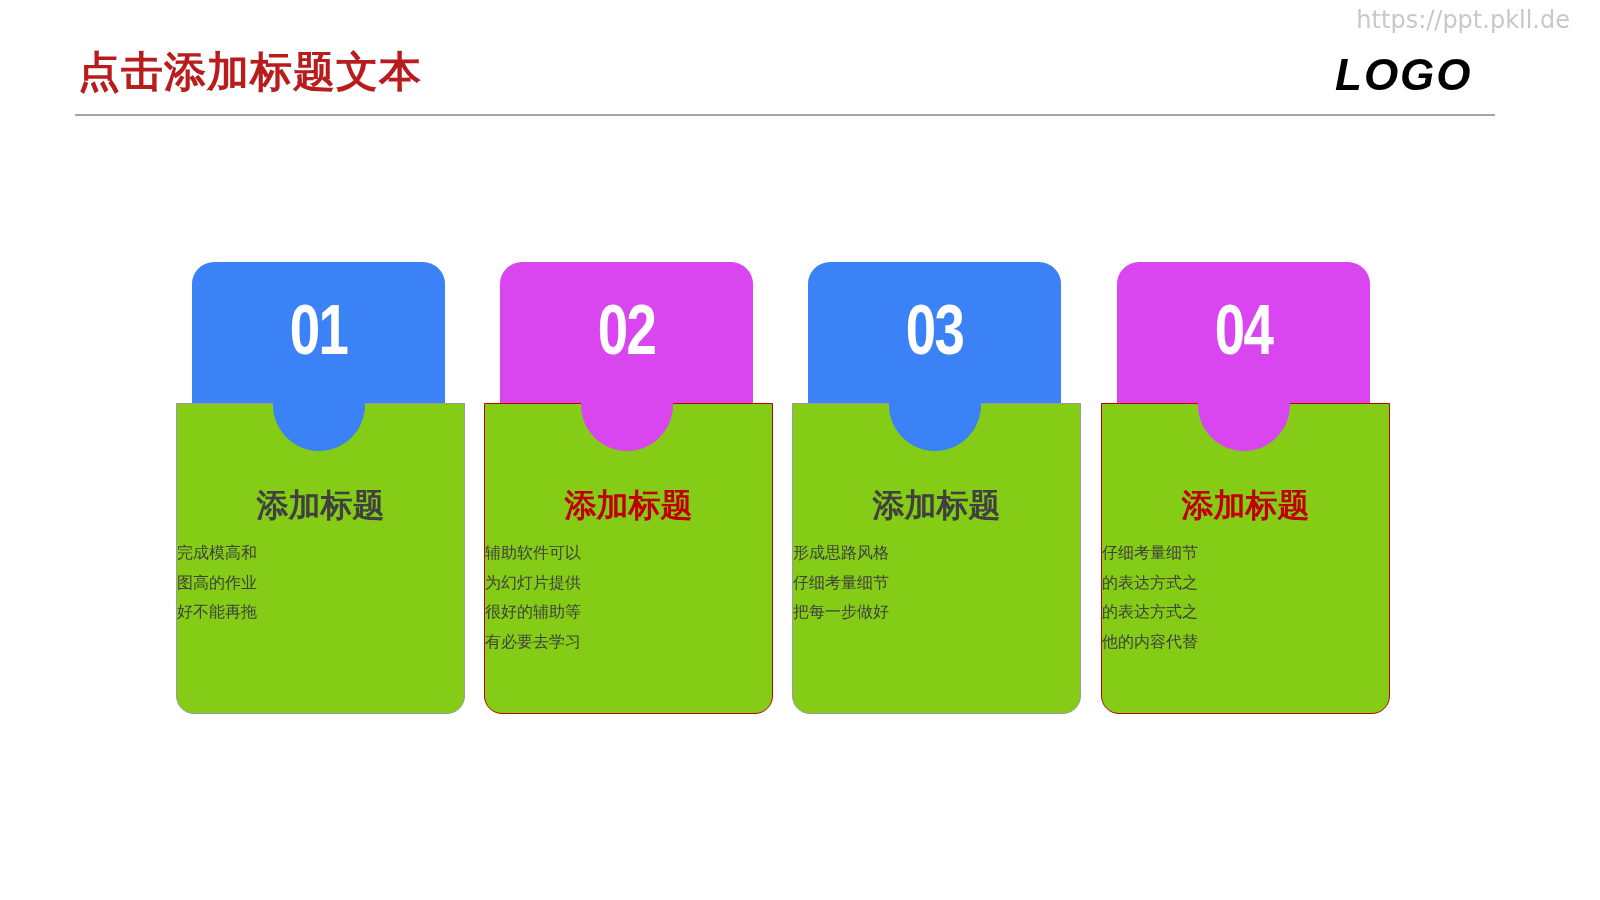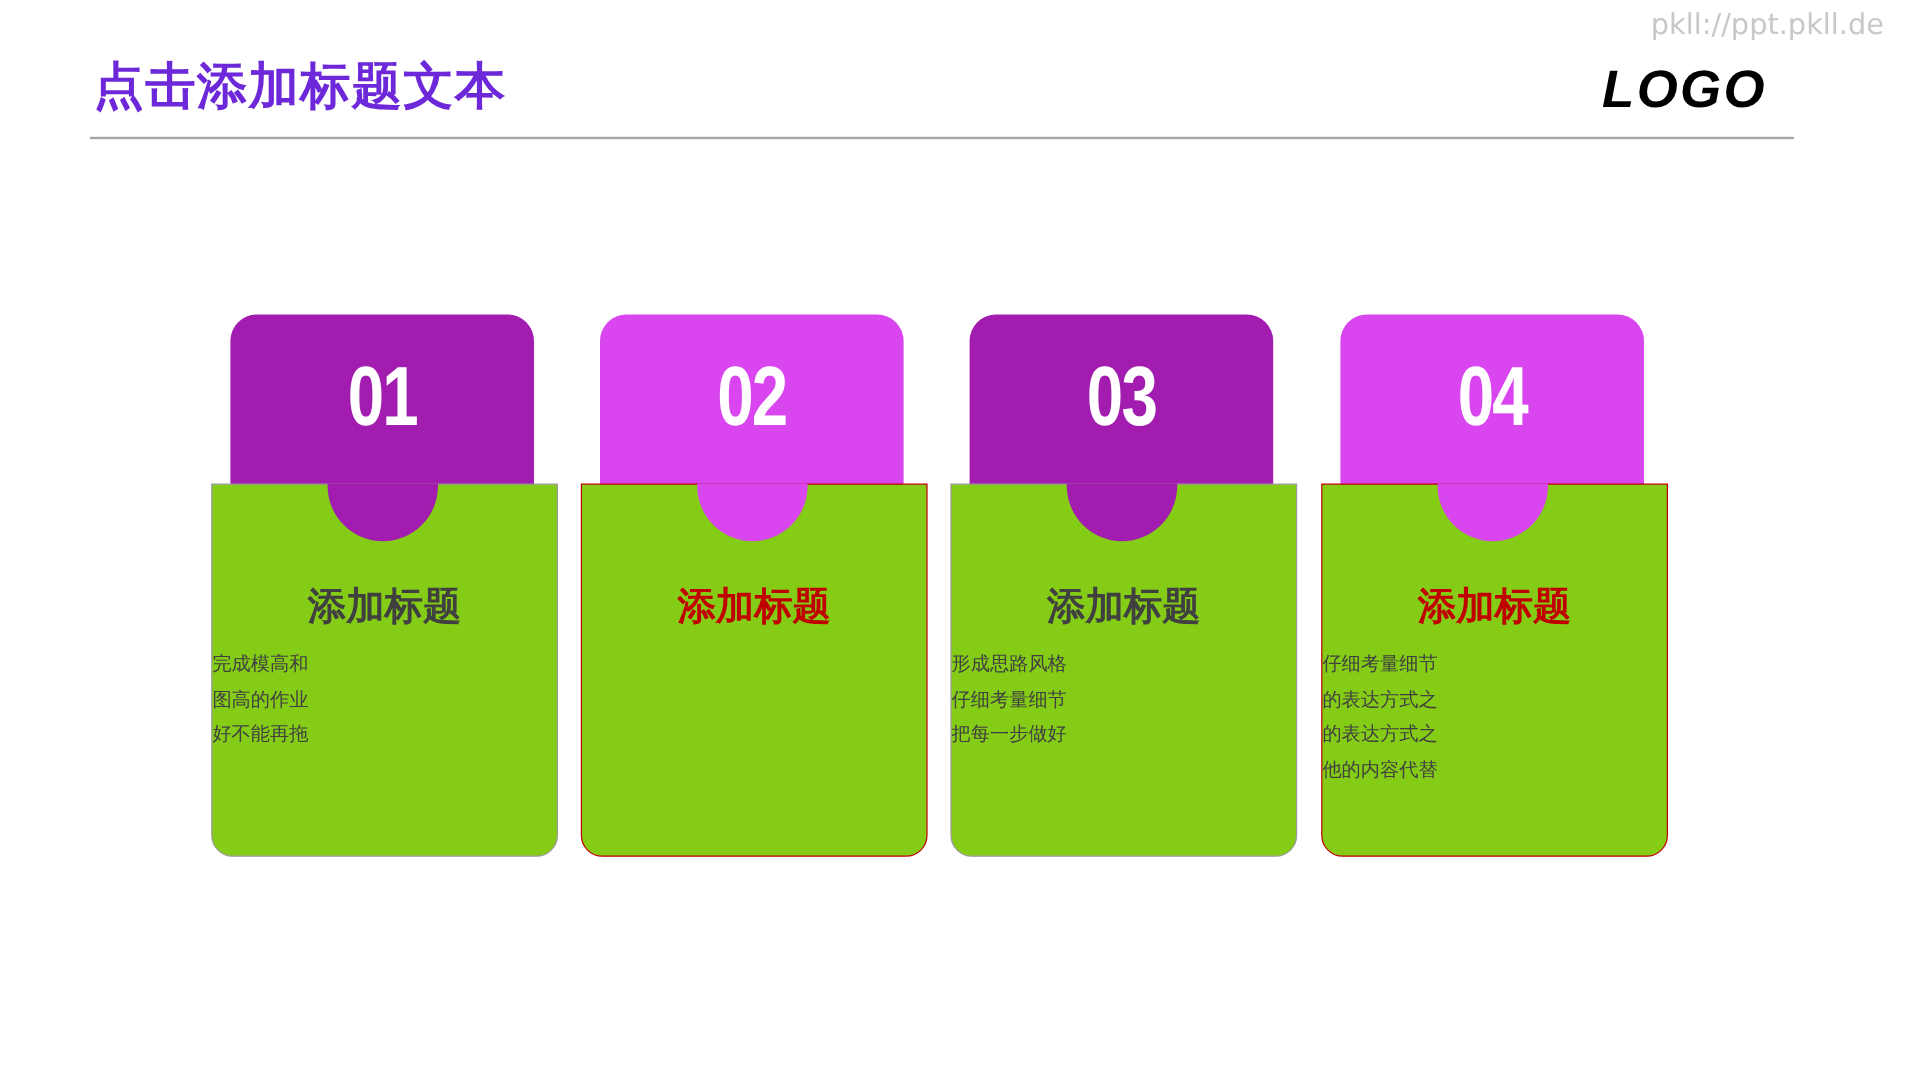--- a/index.html
+++ b/index.html
@@ -1,44 +1,44 @@
 <!DOCTYPE html>
 <html><head>
 <meta charset="utf-8">
 <style>
   html, body { margin:0; padding:0; }
   body { width:1600px; height:900px; background:#ffffff; position:relative; overflow:hidden;
          font-family:"DejaVu Sans", sans-serif; }
-  .title { position:absolute; left:78px; top:44px; font-size:42px; font-weight:bold; color:#6d28d9; letter-spacing:1px; }
+  .title { position:absolute; left:78px; top:44px; font-size:42px; font-weight:bold; color:#b91c1c; letter-spacing:1px; }
   .rule { position:absolute; left:75px; top:114px; width:1420px; height:2px; background:#a6a6a6; }
   .watermark { position:absolute; right:30px; top:6px; font-size:24px; color:#c8c8c8; font-family:"DejaVu Sans", sans-serif; }
   .logo { position:absolute; left:1335px; top:50px; font-size:44px; font-weight:bold; color:#000000; font-family:"Liberation Sans", sans-serif; letter-spacing:2px; font-style:italic; }
   .card { position:absolute; top:262px; width:289px; height:452px; }
   .tab { position:absolute; top:0; left:16px; width:253px; height:160px; border-radius:22px 22px 0 0; }
   .box { position:absolute; top:141px; left:0; width:287px; height:309px; background:#84cc16;
          border:1px solid #9a9a9a; border-radius:0 0 18px 18px; }
   .bulge { position:absolute; top:141px; left:97px; width:92px; height:48px; border-radius:0 0 46px 46px; }
   .num { position:absolute; top:28px; left:0; width:100%; text-align:center; color:#fff;
          font-family:"Liberation Sans Narrow","Liberation Sans", sans-serif; font-weight:bold; font-size:70px;
          transform:scaleX(0.78); letter-spacing:-2px; }
   .heading { position:absolute; top:222px; left:0; width:100%; text-align:center; font-size:32px; font-weight:bold; }
   .body { position:absolute; top:276px; left:0; width:100%; text-align:left; font-size:16px; line-height:29.5px; color:#404040; }
   .body div { white-space:nowrap; }
-  .gray .tab, .gray .bulge { background:#a21caf; }
+  .gray .tab, .gray .bulge { background:#3b82f6; }
   .gray .heading { color:#404040; }
   .red .tab, .red .bulge { background:#d946ef; }
   .red .box { border-color:#c00000; }
   .red .heading { color:#c00000; }
 </style>
 </head>
 <body>
 
 <div class="title">点击添加标题文本</div>
 <div class="rule"></div>
-<div class="watermark">pkll://ppt.pkll.de</div>
+<div class="watermark">https://ppt.pkll.de</div>
 <div class="logo">LOGO</div>
 
 <div class="card gray" style="left:176px;">
   <div class="tab">
     <div class="num">01</div>
   </div>
   <div class="box">
     <div class="heading" style="top:80px;">添加标题</div>
     <div class="body" style="top:134px;">
       <div>完成模高和</div>
@@ -48,20 +48,26 @@
   </div>
   <div class="bulge"></div>
 </div>
 
 <div class="card red" style="left:484px;">
   <div class="tab">
     <div class="num">02</div>
   </div>
   <div class="box">
     <div class="heading" style="top:80px;">添加标题</div>
+    <div class="body" style="top:134px;">
+      <div>辅助软件可以</div>
+      <div>为幻灯片提供</div>
+      <div>很好的辅助等</div>
+      <div>有必要去学习</div>
+    </div>
   </div>
   <div class="bulge"></div>
 </div>
 
 <div class="card gray" style="left:792px;">
   <div class="tab">
     <div class="num">03</div>
   </div>
   <div class="box">
     <div class="heading" style="top:80px;">添加标题</div>

